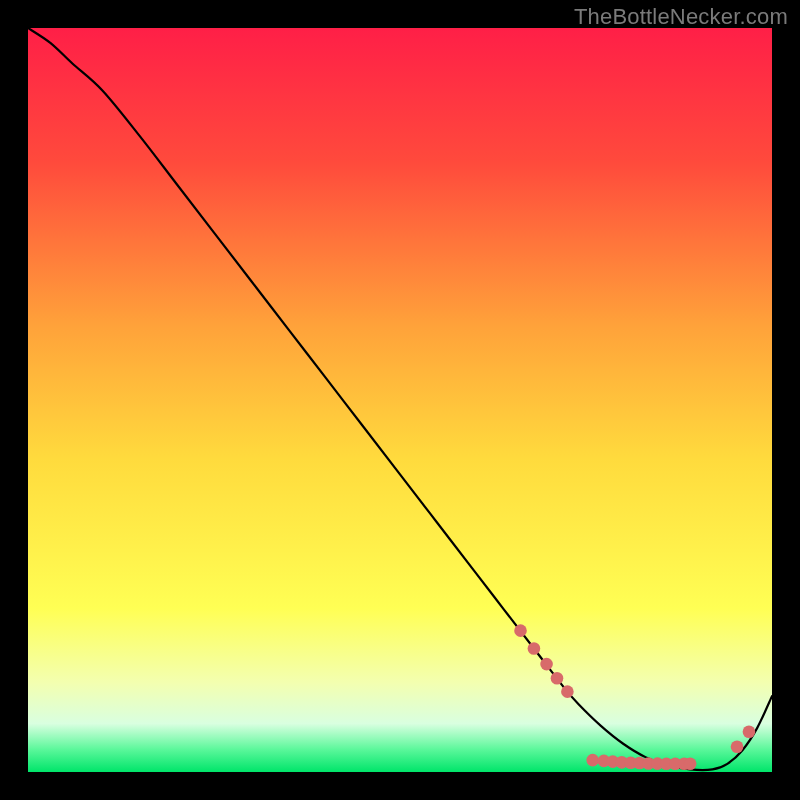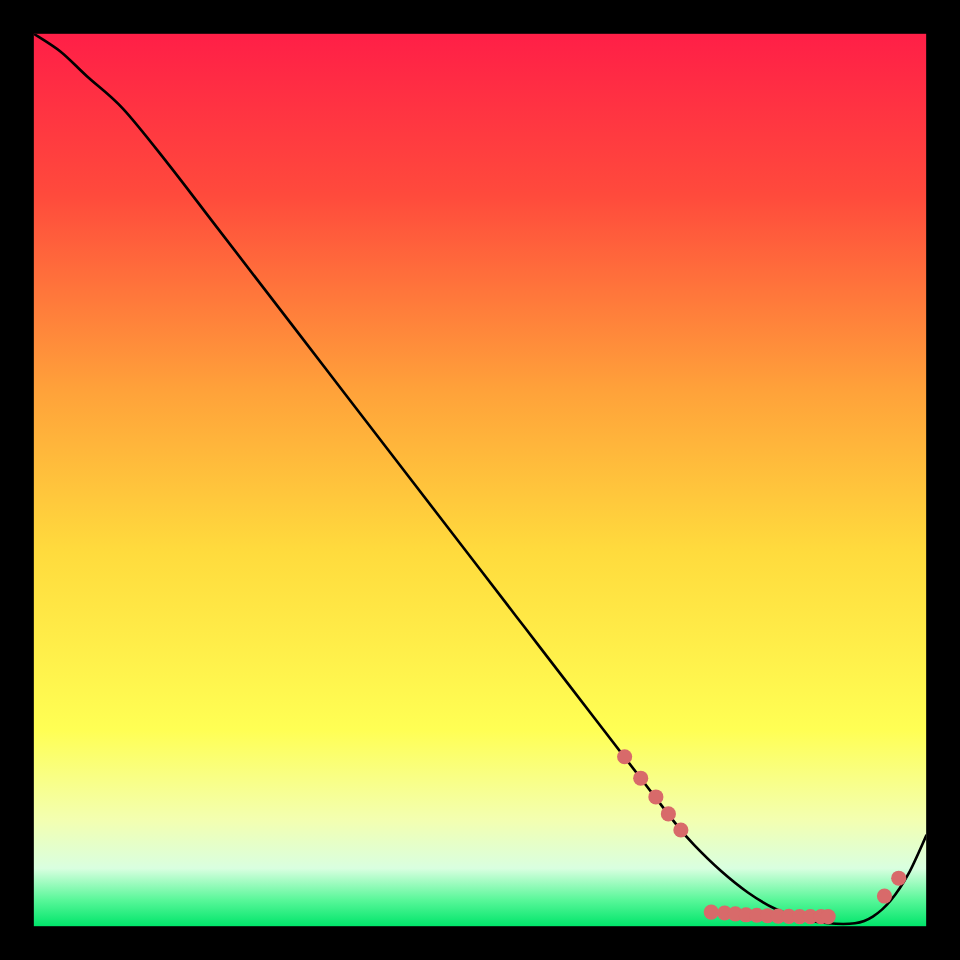--- a/index.html
+++ b/index.html
@@ -35,20 +35,21 @@
     height: 744px;
   }
   svg {
     display: block;
   }
 </style>
 </head>
 <body>
 
 <div class="frame">
+  <div class="watermark">TheBottleNecker.com</div>
 
   <div class="plot-wrap">
     <svg id="chart-svg" viewBox="0 0 744 744" width="744" height="744">
       <defs>
         <linearGradient id="bg-grad" x1="0" y1="0" x2="0" y2="1">
             <stop offset="0%" stop-color="#ff1f47"></stop>
             <stop offset="18%" stop-color="#ff4a3c"></stop>
             <stop offset="40%" stop-color="#ffa23a"></stop>
             <stop offset="57.99999999999999%" stop-color="#ffdb3d"></stop>
             <stop offset="78%" stop-color="#ffff54"></stop>

